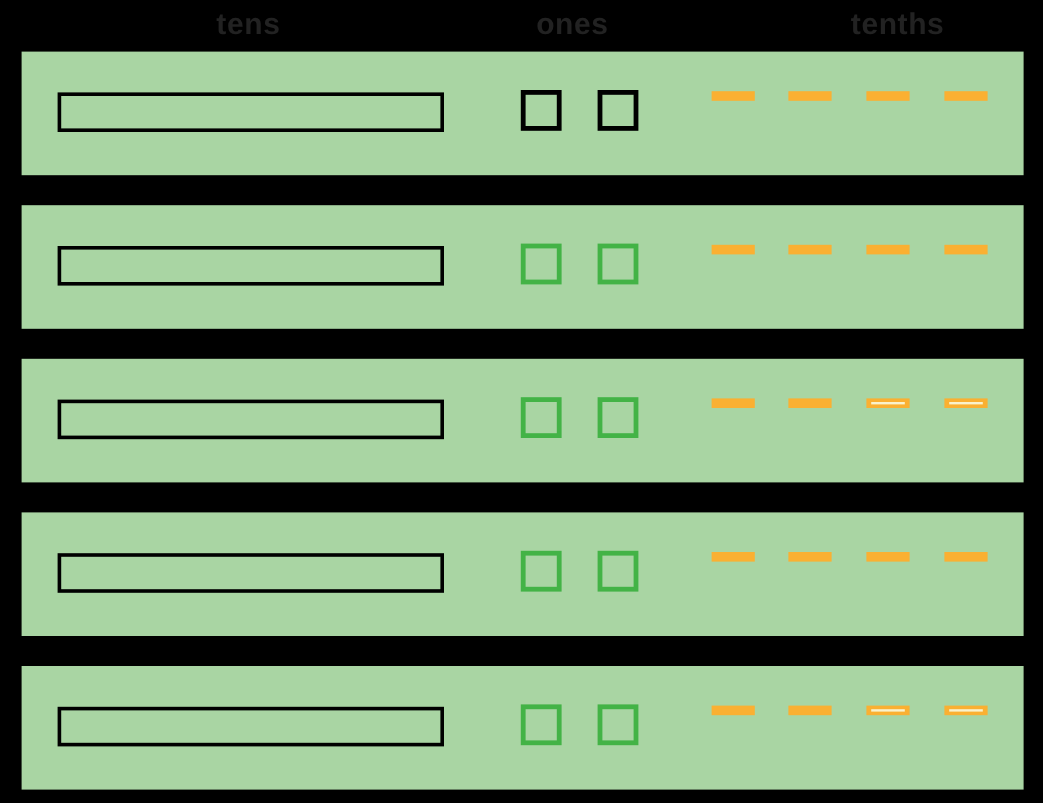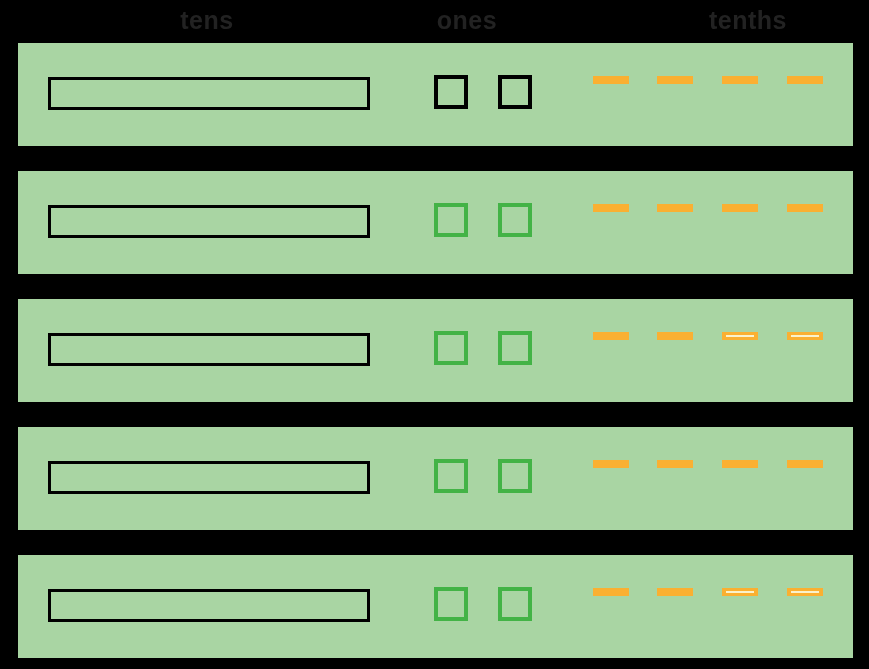--- a/index.html
+++ b/index.html
@@ -21,21 +21,21 @@
     position: absolute;
     top: 6px;
     transform: translateX(-50%);
     font-size: 25px;
     font-weight: 600;
     letter-spacing: 0.5px;
     color: var(--header-text, #222);
     white-space: nowrap;
   }
   .hdr-tens   { left: 207px; }
-  .hdr-ones   { left: 467px; }
+  .hdr-ones   { left: 477px; }
   .hdr-tenths { left: 748px; }
   .row {
     position: absolute;
     left: 18px;
     width: 835px;
     height: 103px;
     background: var(--row-bg, #A9D5A3);
   }
   .rod {
     position: absolute;

